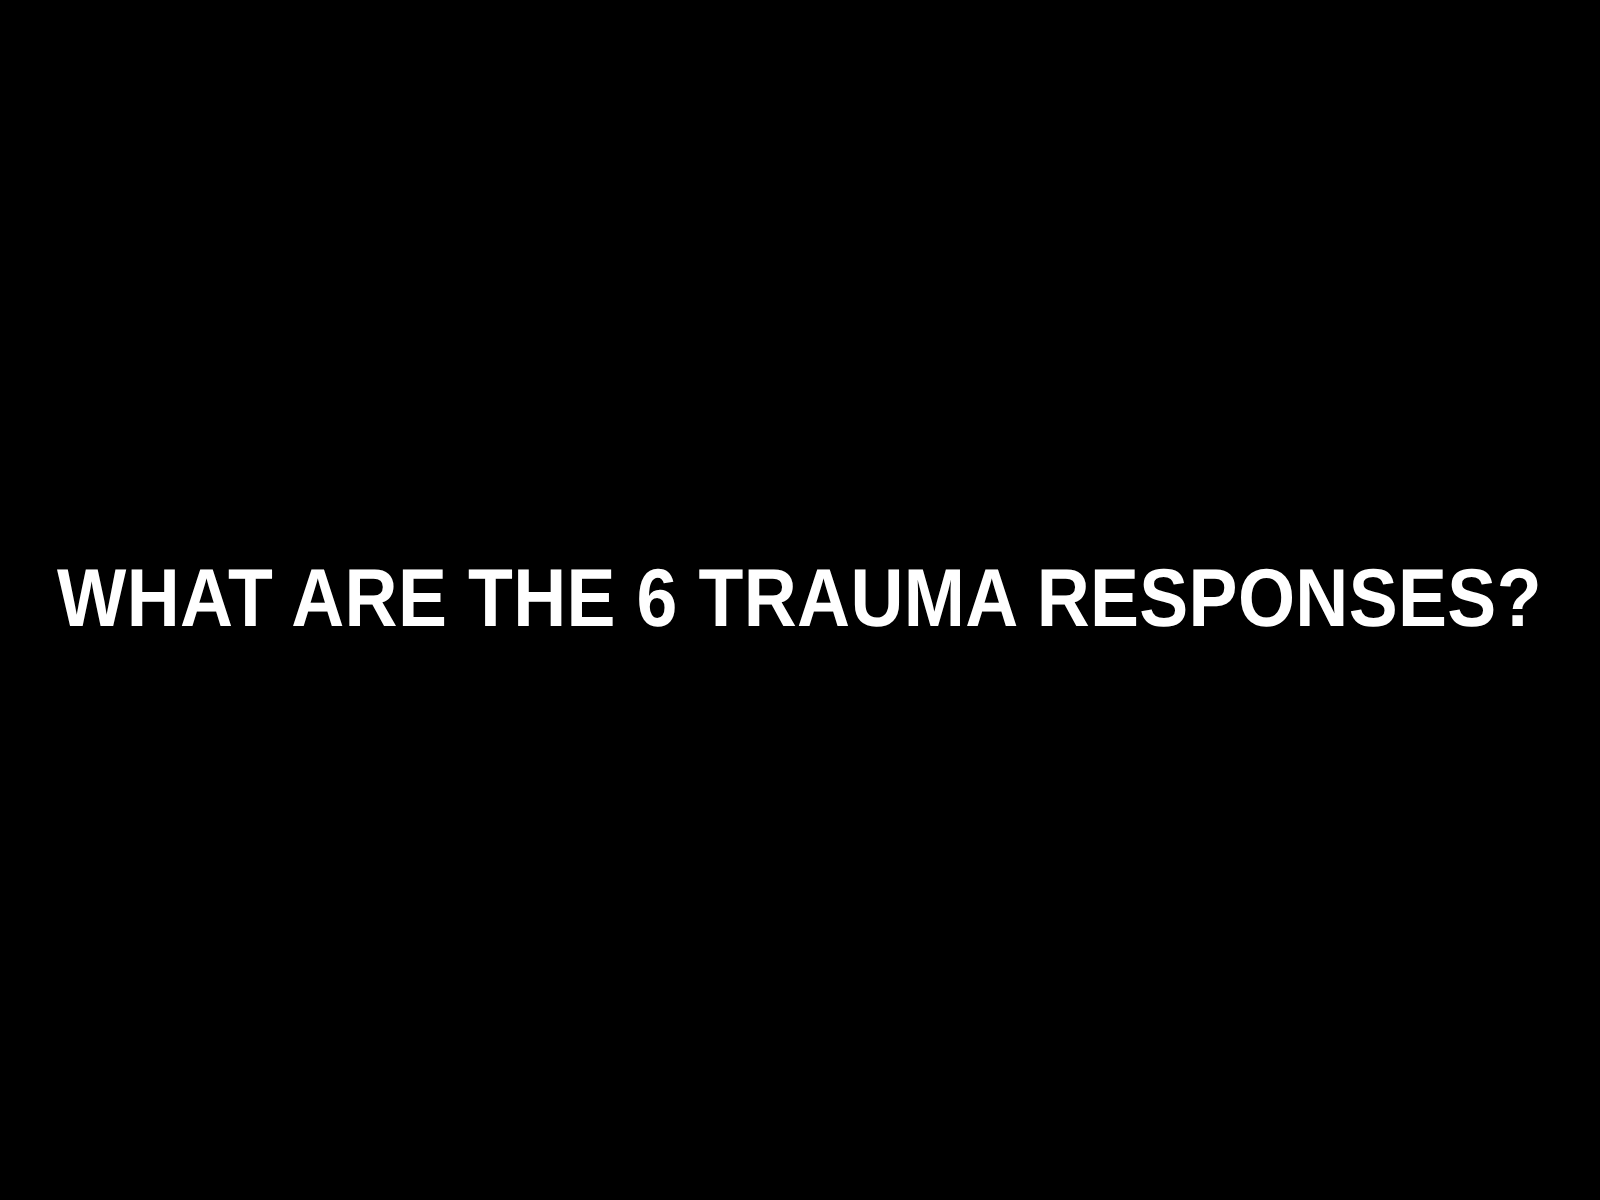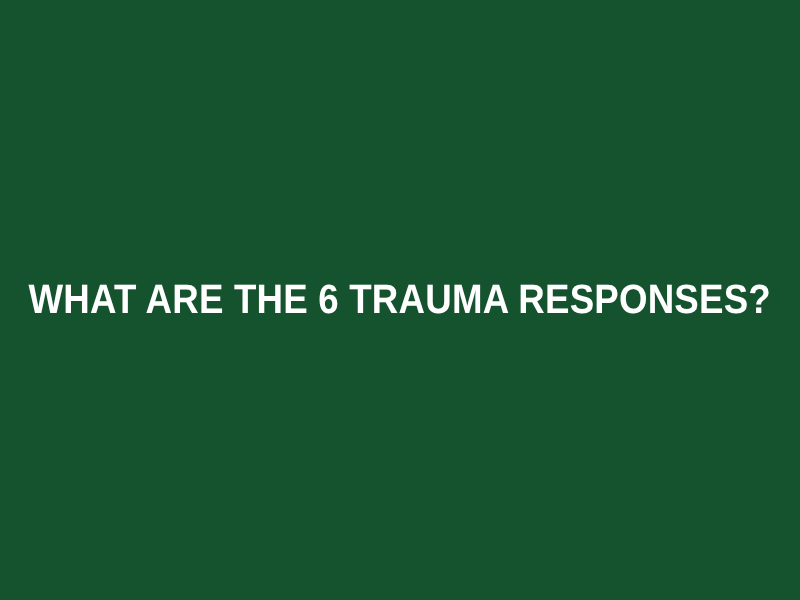--- a/index.html
+++ b/index.html
@@ -57,21 +57,21 @@
     
     transform: scaleX(0.895);
     transform-origin: center center;
     -webkit-font-smoothing: antialiased;
     text-rendering: geometricPrecision;
   }
 </style>
 </head>
 <body>
 
-<div class="hero-card" style="background-color: #14532d;">
+<div class="hero-card" style="background-color: #000000;">
 
   <div class="hero-title-block">
 
     <h1 class="hero-title" style="color: rgb(255, 255, 255); text-transform: uppercase; text-align: center;">What Are The 6 Trauma Responses?</h1>
 
   </div>
 
 </div>
 
 </body></html>

